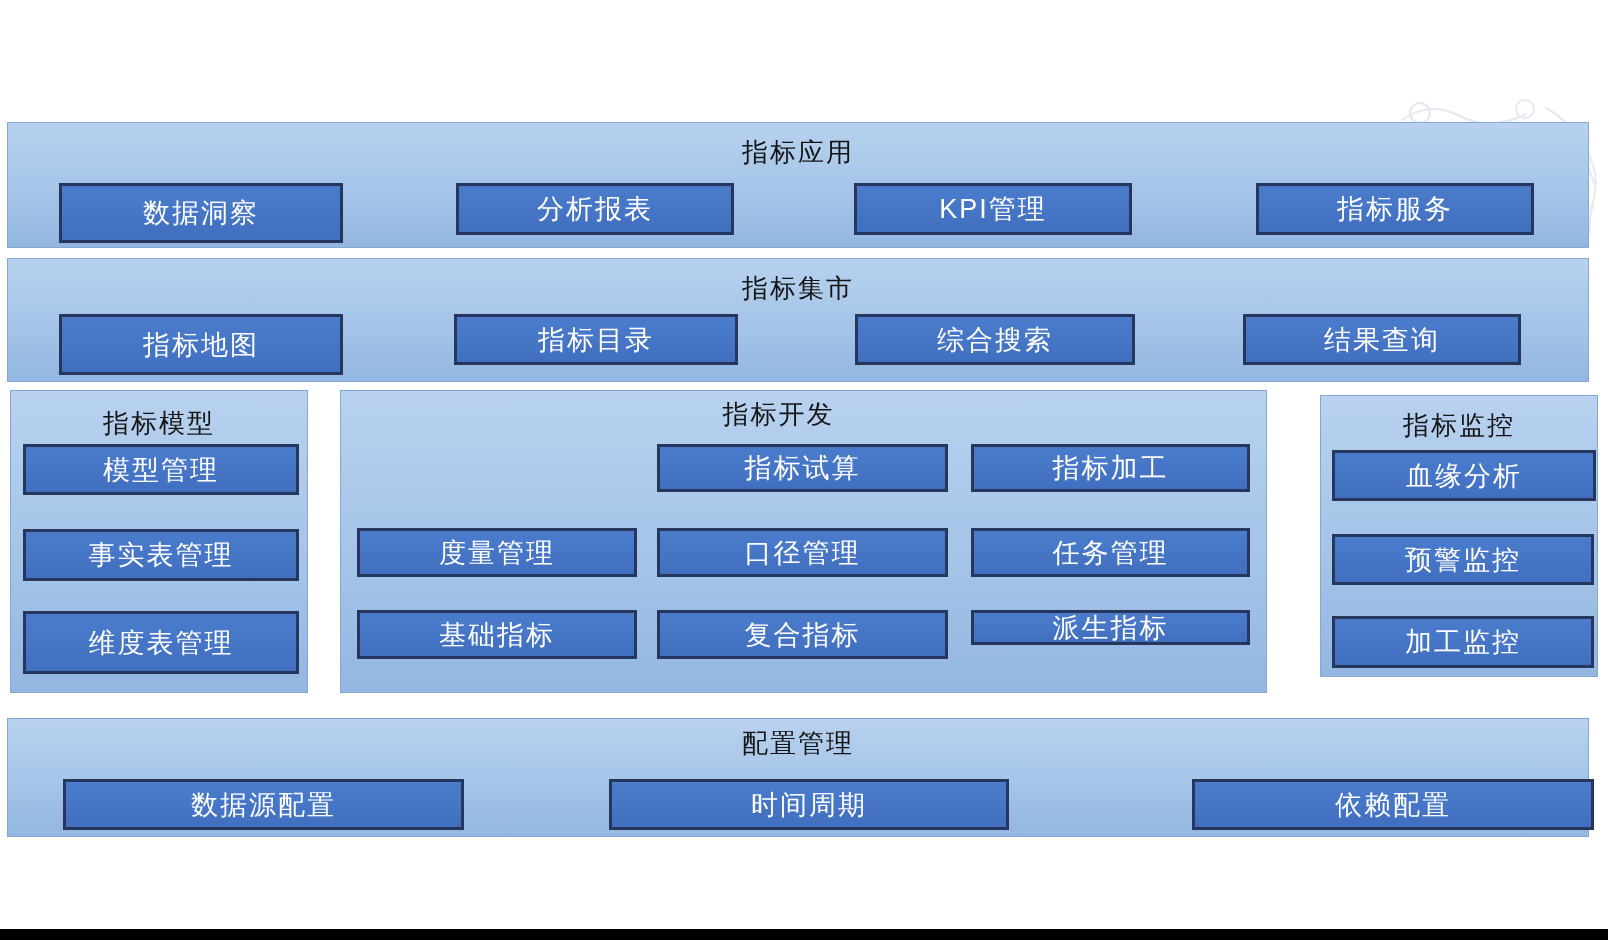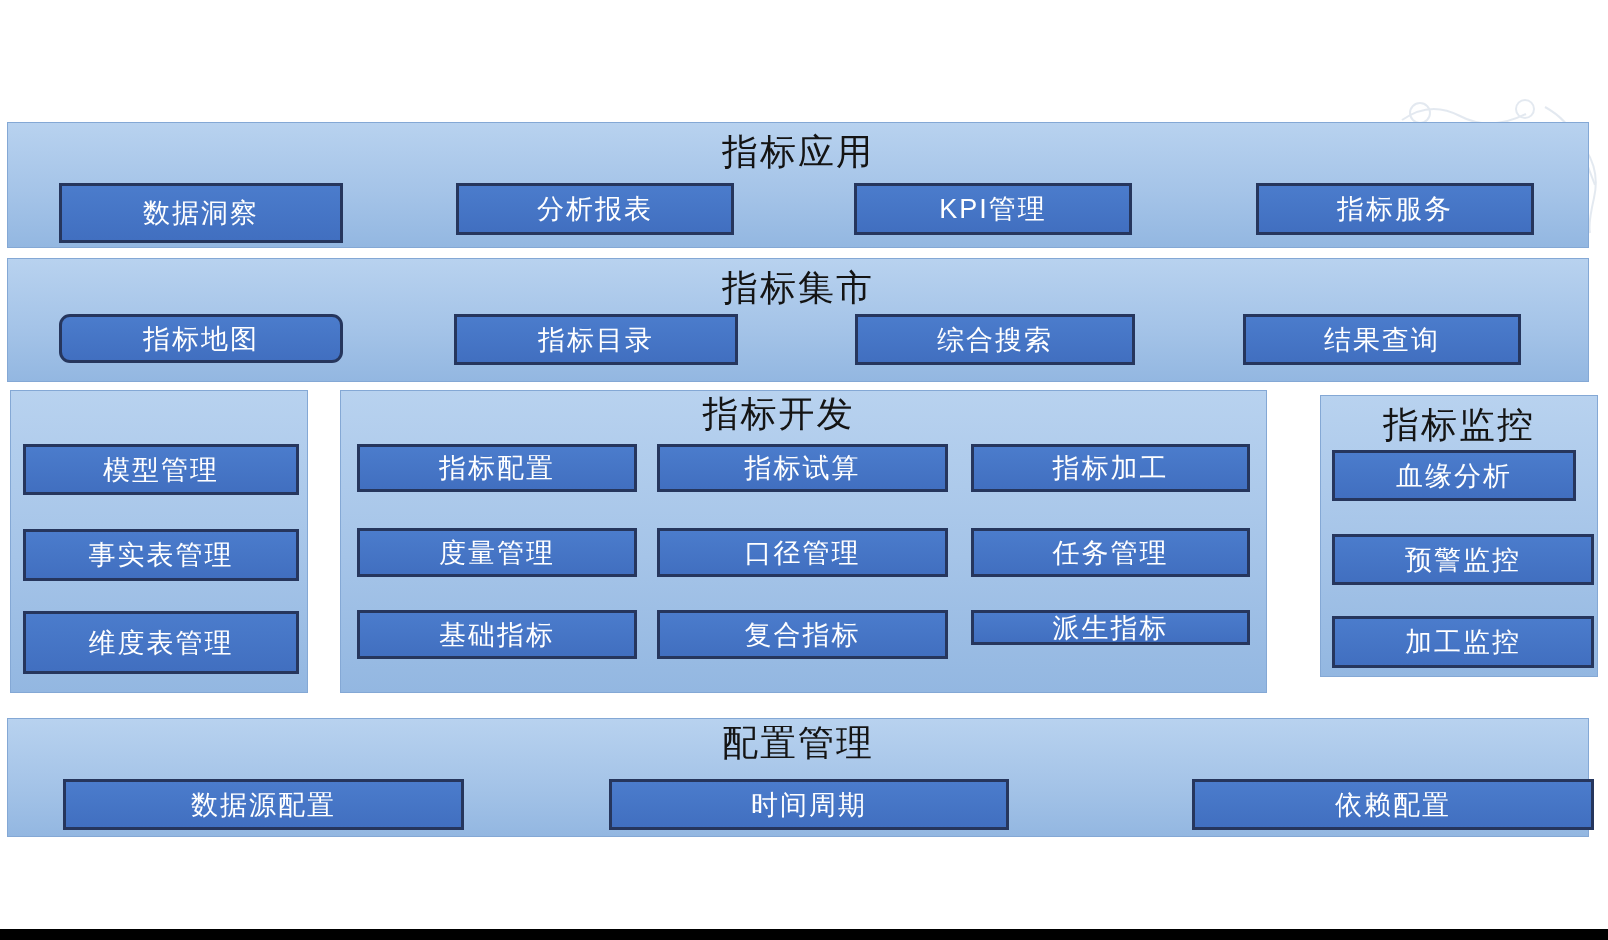--- a/index.html
+++ b/index.html
@@ -1,21 +1,21 @@
 <!DOCTYPE html>
 <html><head>
 <meta charset="utf-8">
 <style>
   html,body { margin:0; padding:0; }
   .page { position:relative; width:1608px; height:940px; background:#ffffff; overflow:hidden;
           font-family:"Liberation Sans",sans-serif; font-weight:300; }
   .band { position:absolute; background:linear-gradient(180deg,#b8d2ef 0%,#a5c4e8 55%,#93b7e1 100%);
           border:1px solid #84a8d5; box-sizing:border-box; }
   .band-title { position:absolute; left:0; width:100%; text-align:center; color:#141414;
-                font-size:36px; line-height:30px; letter-spacing:2px; }
+                font-size:26px; line-height:30px; letter-spacing:2px; }
   .btn { position:absolute; background:linear-gradient(180deg,#4b7ccc 0%,#416fc0 100%);
          border:3px solid #26365d; box-sizing:border-box; color:#ffffff; font-size:27px;
          display:flex; align-items:center; justify-content:center; letter-spacing:2px; }
   .bottom-bar { position:absolute; left:0; top:929px; width:1608px; height:11px; background:#000; }
   .watermark { position:absolute; left:1390px; top:95px; opacity:0.45; }
 </style>
 </head>
 <body>
 
 <div class="page">
@@ -31,45 +31,45 @@
   <div id="sections-root">
       <div class="band" style="left: 7px; top: 122px; width: 1582px; height: 126px;">
         <div class="band-title" style="top: 14px; left: 0px;">指标应用</div>
         <div class="btn" style="left: 51px; top: 60px; width: 284px; height: 60px;">数据洞察</div>
         <div class="btn" style="left: 448px; top: 60px; width: 278px; height: 52px;">分析报表</div>
         <div class="btn" style="left: 846px; top: 60px; width: 278px; height: 52px;">KPI管理</div>
         <div class="btn" style="left: 1248px; top: 60px; width: 278px; height: 52px;">指标服务</div>
       </div>
       <div class="band" style="left: 7px; top: 258px; width: 1582px; height: 124px;">
         <div class="band-title" style="top: 14px; left: 0px;">指标集市</div>
-        <div class="btn" style="left: 51px; top: 55px; width: 284px; height: 49px; border-radius: 11px;">指标地图</div>
+        <div class="btn" style="left: 51px; top: 55px; width: 284px; height: 61px;">指标地图</div>
         <div class="btn" style="left: 446px; top: 55px; width: 284px; height: 51px;">指标目录</div>
         <div class="btn" style="left: 847px; top: 55px; width: 280px; height: 51px;">综合搜索</div>
         <div class="btn" style="left: 1235px; top: 55px; width: 278px; height: 51px;">结果查询</div>
       </div>
       <div class="band" style="left: 10px; top: 390px; width: 298px; height: 303px;">
+        <div class="band-title" style="top: 17px; left: 0px;">指标模型</div>
         <div class="btn" style="left: 12px; top: 53px; width: 276px; height: 51px;">模型管理</div>
         <div class="btn" style="left: 12px; top: 138px; width: 276px; height: 52px;">事实表管理</div>
         <div class="btn" style="left: 12px; top: 220px; width: 276px; height: 63px;">维度表管理</div>
       </div>
       <div class="band" style="left: 340px; top: 390px; width: 927px; height: 303px;">
         <div class="band-title" style="top: 8px; left: -25px;">指标开发</div>
-        <div class="btn" style="left: 16px; top: 53px; width: 280px; height: 48px;">指标配置</div>
         <div class="btn" style="left: 316px; top: 53px; width: 291px; height: 48px;">指标试算</div>
         <div class="btn" style="left: 630px; top: 53px; width: 279px; height: 48px;">指标加工</div>
         <div class="btn" style="left: 16px; top: 137px; width: 280px; height: 49px;">度量管理</div>
         <div class="btn" style="left: 316px; top: 137px; width: 291px; height: 49px;">口径管理</div>
         <div class="btn" style="left: 630px; top: 137px; width: 279px; height: 49px;">任务管理</div>
         <div class="btn" style="left: 316px; top: 219px; width: 291px; height: 49px;">复合指标</div>
         <div class="btn" style="left: 16px; top: 219px; width: 280px; height: 49px;">基础指标</div>
         <div class="btn" style="left: 630px; top: 219px; width: 279px; height: 35px;">派生指标</div>
       </div>
       <div class="band" style="left: 1320px; top: 395px; width: 278px; height: 282px;">
         <div class="band-title" style="top: 14px; left: 0px;">指标监控</div>
-        <div class="btn" style="left: 11px; top: 54px; width: 244px; height: 51px;">血缘分析</div>
+        <div class="btn" style="left: 11px; top: 54px; width: 264px; height: 51px;">血缘分析</div>
         <div class="btn" style="left: 11px; top: 138px; width: 262px; height: 51px;">预警监控</div>
         <div class="btn" style="left: 11px; top: 220px; width: 262px; height: 52px;">加工监控</div>
       </div>
       <div class="band" style="left: 7px; top: 718px; width: 1582px; height: 119px;">
         <div class="band-title" style="top: 9px; left: 0px;">配置管理</div>
         <div class="btn" style="left: 55px; top: 60px; width: 401px; height: 51px;">数据源配置</div>
         <div class="btn" style="left: 601px; top: 60px; width: 400px; height: 51px;">时间周期</div>
         <div class="btn" style="left: 1148px; top: 60px; width: 402px; height: 51px; margin-left: 36px;">依赖配置</div>
       </div>
     </div>

